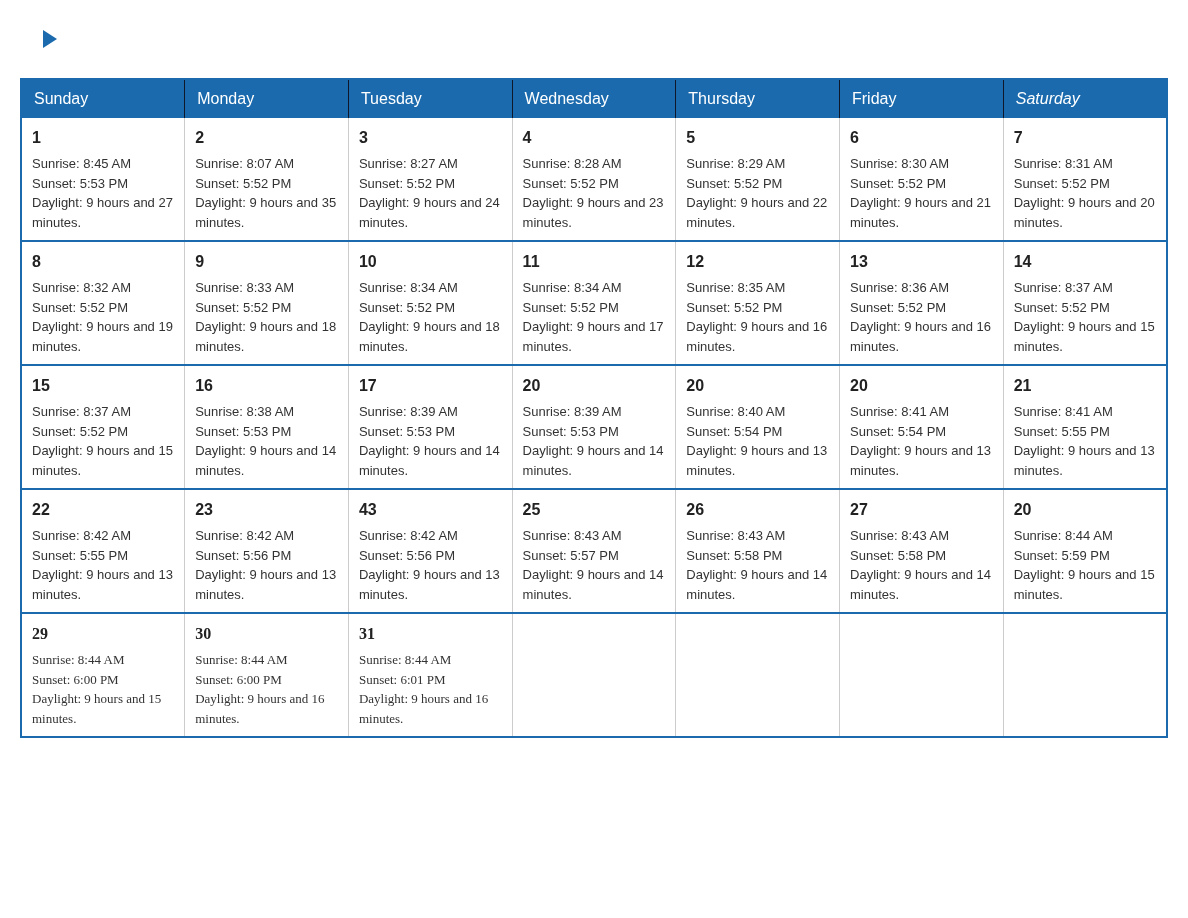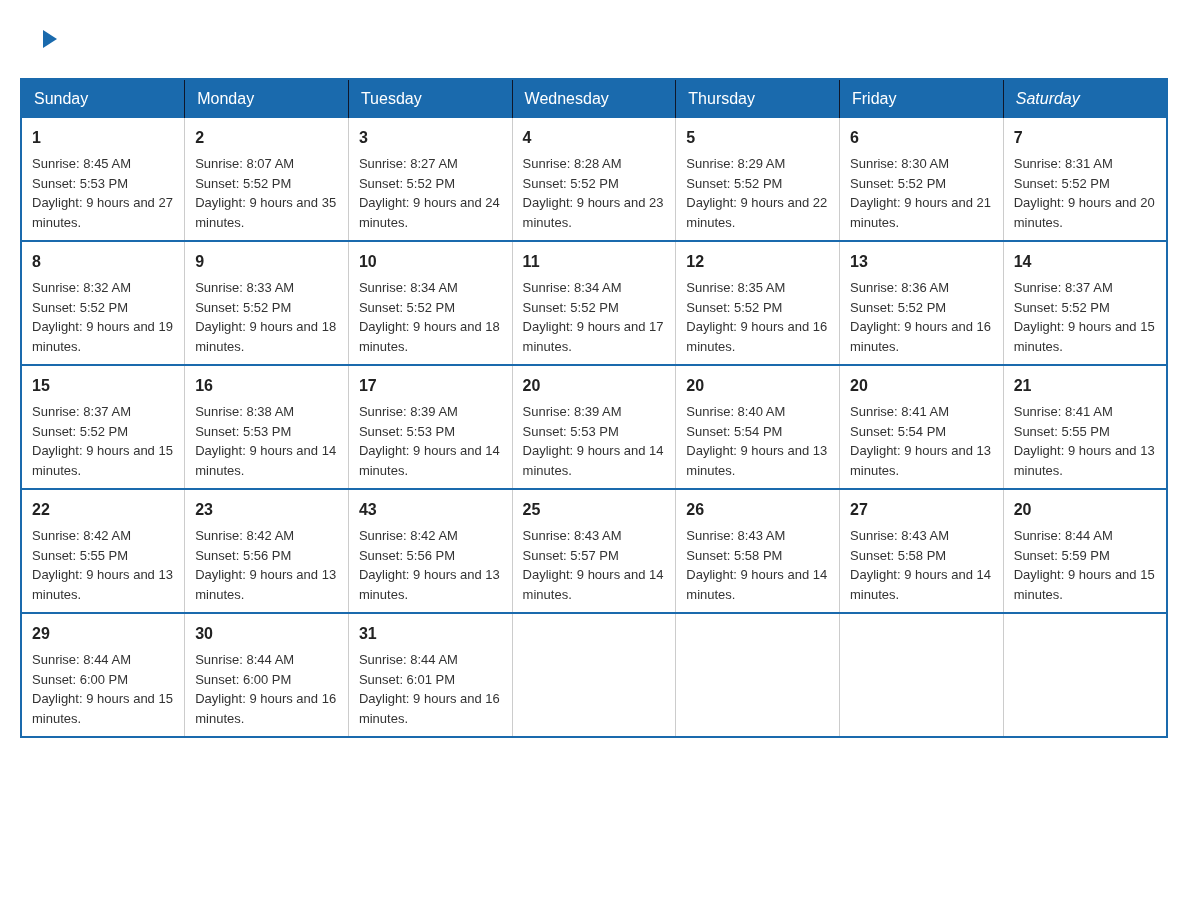--- a/index.html
+++ b/index.html
@@ -57,20 +57,21 @@
       min-height: 100px;
       font-size: 13px;
       color: #333;
       line-height: 1.5;
     }
     .calendar-table td:last-child {
       border-right: none;
     }
     .calendar-table tr:last-child td {
       border-bottom: none;
+      font-family: Liberation Serif, serif;
     }
     .day-number {
       font-size: 16px;
       font-weight: bold;
       color: #222;
       display: block;
       margin-bottom: 4px;
     }
     .day-info {
       font-size: 13px;

